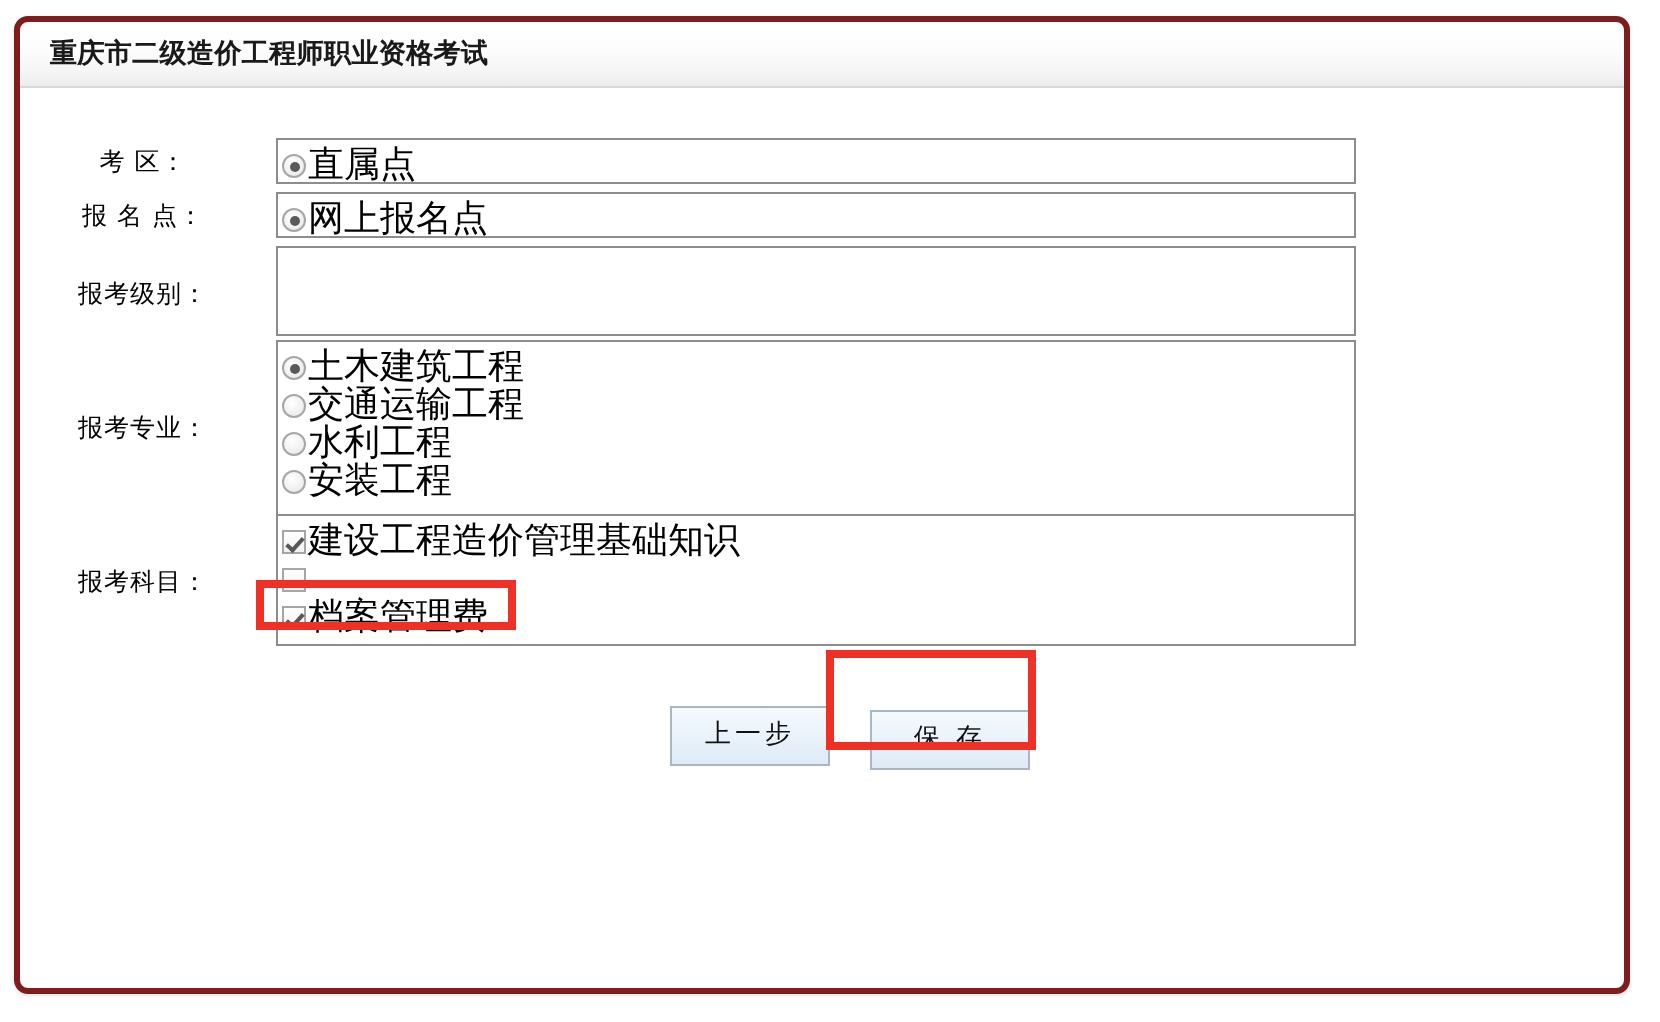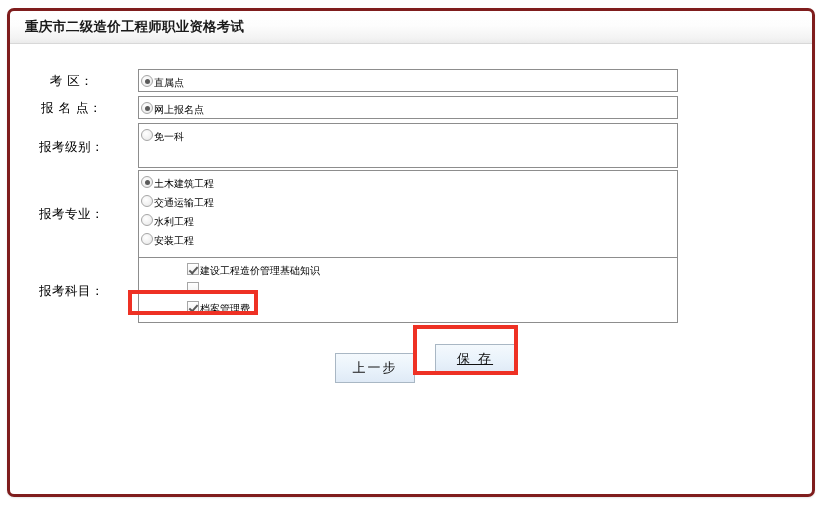--- a/index.html
+++ b/index.html
@@ -87,21 +87,21 @@
     background: #ffffff;
     box-sizing: border-box;
   }
 
   .opt {
     position: relative;
     height: 19px;
     line-height: 19px;
     padding-left: 2px;
     white-space: nowrap;
-    font-size: 10px;
+    font-size: 18px;
   }
   .opt .ctl {
     display: inline-block;
     vertical-align: -2px;
     margin-right: 1px;
   }
   .opt .txt {
     display: inline-block;
     vertical-align: middle;
     line-height: 19px;
@@ -198,23 +198,20 @@
       <div class="field" style="top:0; height:23px; padding-top:2px;">
         <div class="opt">
           <span class="ctl radio on"></span><span class="txt">网上报名点</span>
         </div>
       </div>
     </div>
 
     <div class="row" style="top:78px;">
       <div class="label" style="top:16px;">报考级别：</div>
       <div class="field" style="top:0; height:45px; padding-top:2px;">
-        <div class="opt">
-          <span class="ctl radio"></span><span class="txt">免一科</span>
-        </div>
       </div>
     </div>
 
     <div class="row" style="top:125px;">
       <div class="label" style="top:36px;">报考专业：</div>
       <div class="field" style="top:0; height:109px; padding-top:2px;">
         <div class="opt">
           <span class="ctl radio on"></span><span class="txt">土木建筑工程</span>
         </div>
         <div class="opt">
@@ -224,34 +221,34 @@
           <span class="ctl radio"></span><span class="txt">水利工程</span>
         </div>
         <div class="opt">
           <span class="ctl radio"></span><span class="txt">安装工程</span>
         </div>
       </div>
     </div>
 
     <div class="row" style="top:212px;">
       <div class="label" style="top:26px;">报考科目：</div>
-      <div class="field" style="top:0; height:66px; padding-top:2px;padding-left:46px;">
+      <div class="field" style="top:0; height:66px; padding-top:2px;">
         <div class="opt">
           <span class="ctl check on"></span><span class="txt">建设工程造价管理基础知识</span>
         </div>
         <div class="opt">
           <span class="ctl check"></span>
         </div>
         <div class="opt">
           <span class="ctl check on"></span><span class="txt">档案管理费</span>
         </div>
       </div>
     </div>
 
     <div class="btn" style="left:325px; top:308px; width:80px;">上一步</div>
 
-    <div class="btn" style="left:425px; top:299px; width:80px;text-decoration:underline;">保 存</div>
+    <div class="btn" style="left:425px; top:310px; width:80px;text-decoration:underline;">保 存</div>
 
   </div>
 </div>
 
 <div class="redbox" style="left:128px; top:290px; width:130px; height:25px;"></div>
 <div class="redbox" style="left:413px; top:325px; width:105px; height:50px;"></div>
 
 </body></html>

